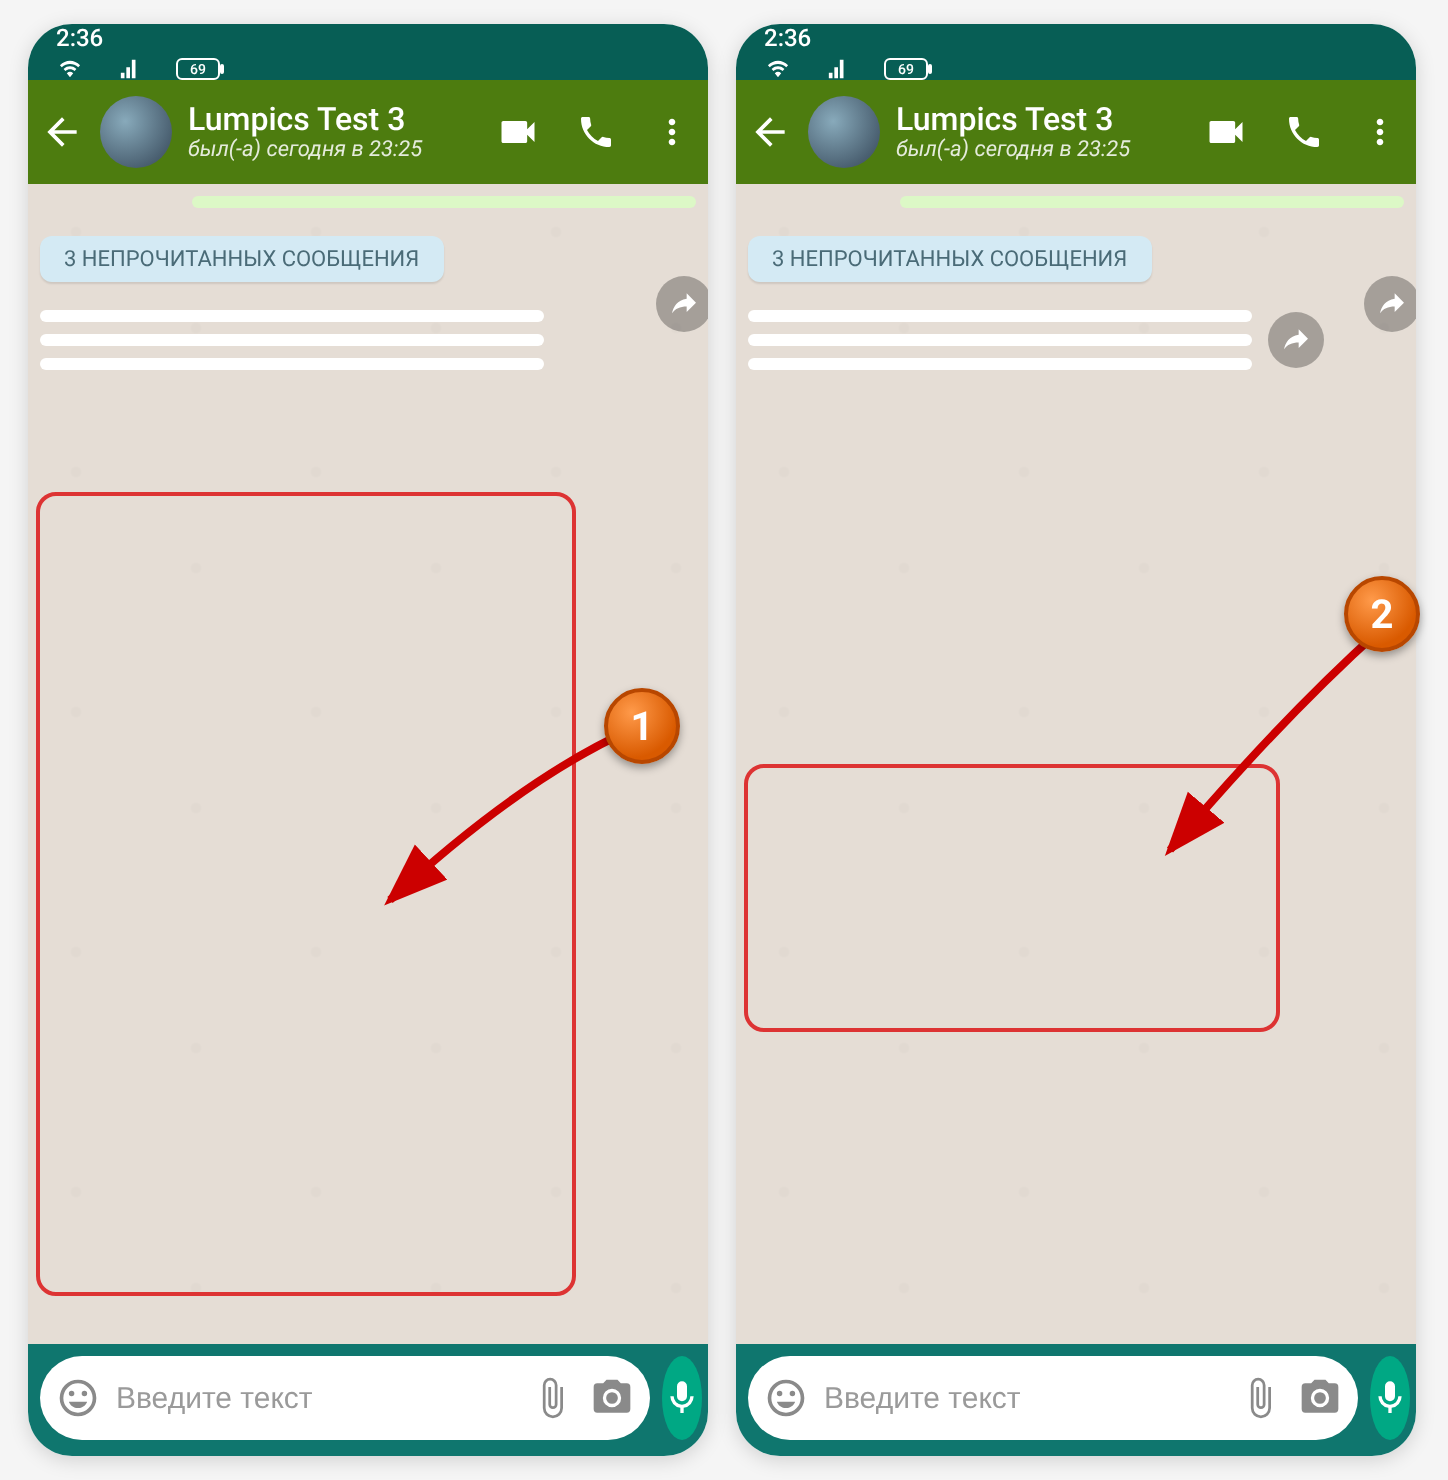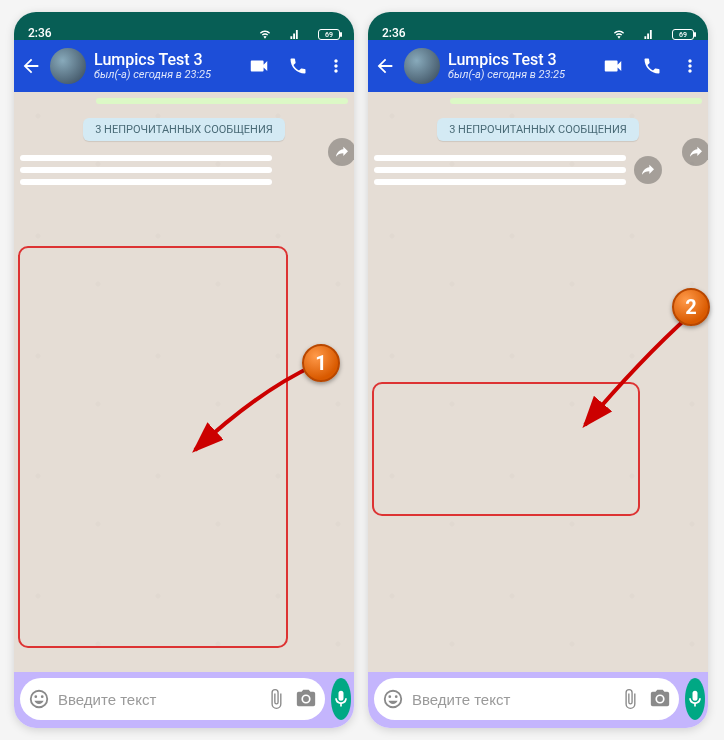--- a/index.html
+++ b/index.html
@@ -12,30 +12,30 @@
   .stage { display: flex; gap: 14px; padding: 12px 14px; }
   .phone {
     width: 340px; height: 716px;
     background: #fff; border-radius: 22px;
     box-shadow: 0 2px 10px rgba(0,0,0,.15);
     overflow: hidden; position: relative;
     display: flex; flex-direction: column;
   }
   .status-bar {
     height: 28px; background: #075e55; color: #fff;
-    display: flex; align-items: flex-end; justify-content: space-between;
-    padding: 0 14px; font-size: 12px; font-weight: 500;
+    display: flex; align-items: flex-start; justify-content: space-between;
+    padding: 0 14px; font-size: 12px; font-weight: 500; flex-direction: column;
   }
   .status-right { display: flex; align-items: center; gap: 16px; }
   .status-right svg { display: block; }
   .batt { border:1.5px solid #fff; border-radius:3px; width:22px; height:11px; position:relative; display:flex; align-items:center; }
   .batt::after { content:""; position:absolute; right:-3px; top:2px; width:2px; height:5px; background:#fff; border-radius:1px; }
   .batt span { font-size:7px; margin:0 auto; color:#fff; }
   .app-bar {
-    height: 52px; background: #1d4ed8; color:#fff;
+    height: 52px; background: #4d7c0f; color:#fff;
     display:flex; align-items:center; padding:0 8px 0 6px; gap:8px;
   }
   .avatar { width:36px; height:36px; border-radius:50%; background:radial-gradient(circle at 35% 35%, #8ab, #345); flex:0 0 auto; }
   .title-block { flex:1; line-height:1.1; }
   .title-block .name { font-size:16px; font-weight:500; }
   .title-block .sub { font-size:11px; opacity:.85;font-style:italic; }
   .ab-icons { display:flex; gap:18px; align-items:center; }
   .ab-icons svg { fill:#fff; }
   .chat {
     flex:1; background:#e5ddd5;
@@ -72,30 +72,30 @@
   .dl-pill .darr { width:14px; height:14px; border-radius:50%; background:#fff; display:flex; align-items:center; justify-content:center; }
   .dl-pill .darr svg { fill:#444; }
   .fwd-btn {
     position:absolute; right:-18px; top:50%; transform:translateY(-50%);
     width:28px; height:28px; border-radius:50%; background:rgba(0,0,0,.28);
     display:flex; align-items:center; justify-content:center;
   }
   .fwd-btn svg { fill:#fff; }
   .msg-out.first .fwd-btn { right:-8px; top:40px; transform:none; }
   .unread {
-    text-align:center; margin:14px auto;
+    margin:14px auto;
   }
   .unread span {
     background:#d4eaf4; color:#4a6b77; font-size:11px; padding:5px 12px;
     border-radius:6px; box-shadow:0 1px 1px rgba(0,0,0,.1);
     display:inline-block;
   }
   .input-row {
     display:flex; gap:6px; padding:6px 6px 8px;
-    background:#c4b5fd;
+    background:#0f766e;
   }
   .input-pill {
     flex:1; height:42px; background:#fff; border-radius:24px;
     display:flex; align-items:center; padding:0 8px; gap:8px;
     color:#8a8a8a;
   }
   .input-pill input {
     flex:1; border:none; outline:none; font-size:15px; color:#333; background:transparent;
   }
   .input-pill input::placeholder { color:#9a9a9a; }

